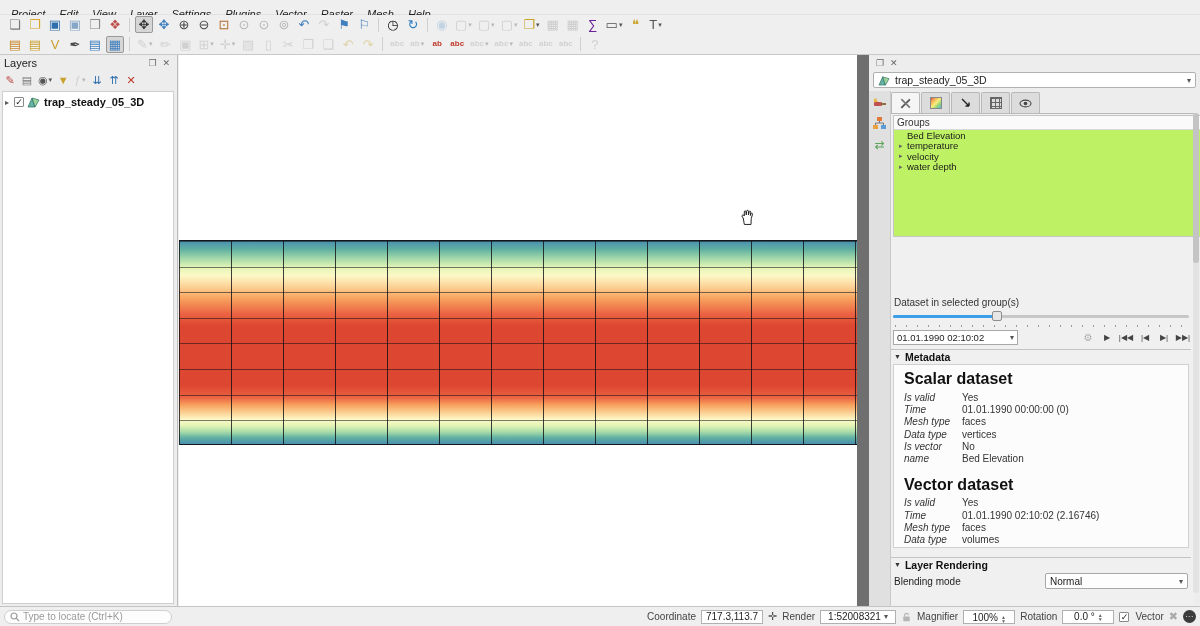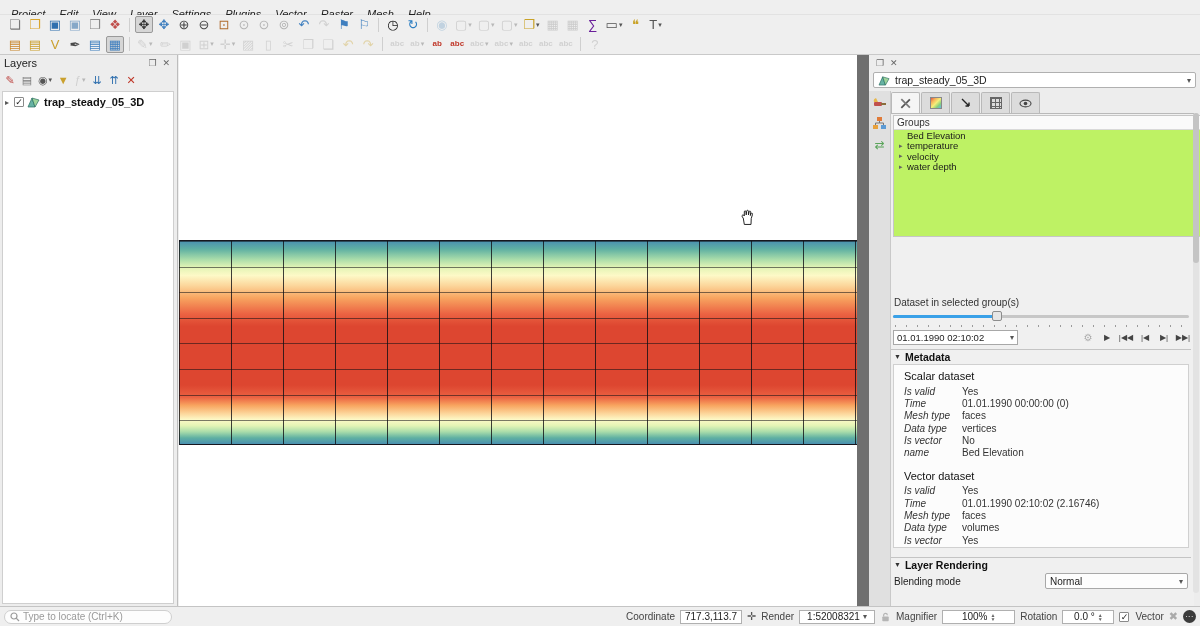--- a/index.html
+++ b/index.html
@@ -85,21 +85,21 @@
   #time-combo { width:125px; height:15px; background:#fff; border:1px solid #a8a8a8; display:flex; align-items:center; padding:0 3px; font-size:9.5px; }
   #time-combo .combo-arrow { margin-left:auto; font-size:8px; color:#555; }
   #play-buttons { margin-left:auto; display:flex; gap:3px; align-items:center; }
   .pbtn { min-width:16px; height:13px; display:flex; align-items:center; justify-content:center; font-size:8px; color:#444; }
   .pbtn.disabled { opacity:.4; }
 
   .section-header { position:absolute; left:0; width:300px; height:14px; border-top:1px solid #c4c4c4; display:flex; align-items:center; gap:4px; padding-left:3px; font-weight:bold; font-size:10.5px; color:#111; }
   .collapse-arrow { font-size:7px; color:#333; }
 
   #metadata-box { position:absolute; left:2px; top:250px; width:296px; height:184px; background:#fcfcfc; border:1px solid #d0d0d0; padding:5px 0 0 10px; overflow:hidden; }
-  .md-title { font-weight:normal; font-size:11px; color:#111; margin-bottom:3px; }
+  .md-title { font-weight:bold; font-size:16px; color:#111; margin-bottom:3px; }
   .md-row { display:flex; height:12.3px; align-items:center; font-size:10px; color:#333; }
   .md-label { width:58px;font-style:italic; }
   #vector-block { margin-top:11px; }
 
   #blending-row { position:absolute; left:3px; top:459px; width:294px; height:16px; display:flex; align-items:center; }
   #blending-combo { margin-left:auto; width:143px; height:16px; background:#fdfdfd; border:1px solid #a8a8a8; border-radius:2px; display:flex; align-items:center; padding:0 4px; }
   #blending-combo .combo-arrow { margin-left:auto; font-size:8px; color:#555; }
 
   
   #statusbar { position:absolute; left:0; top:606px; width:1200px; height:20px; background:#efefef; border-top:1px solid #c4c4c4; display:flex; align-items:center; font-size:10px; color:#444; padding:0 4px; }
@@ -643,21 +643,21 @@
     <span>Render</span>
     <span class="sb-input" style="width:76px;">
       <span>1:52008321</span>
       <span class="sb-combo-arrow">▾</span>
     </span>
     <svg width="11" height="12" viewBox="0 0 12 12">
         <rect x="2.5" y="5.5" width="7" height="5" rx="0.8" fill="#b5b5b5"></rect>
         <path d="M4 5.5 V4 a2 2 0 0 1 4 0" fill="none" stroke="#b5b5b5" stroke-width="1.3"></path>
       </svg>
     <span>Magnifier</span>
-    <span class="sb-input" style="width:73px;">
+    <span class="sb-input" style="width:52px;align-items:flex-end;">
       <span>100%</span>
       <span class="spin">
           <span>▲</span>
           <span>▼</span>
         </span>
     </span>
     <span>Rotation</span>
     <span class="sb-input" style="width:52px;">
       <span>0.0 °</span>
       <span class="spin">

